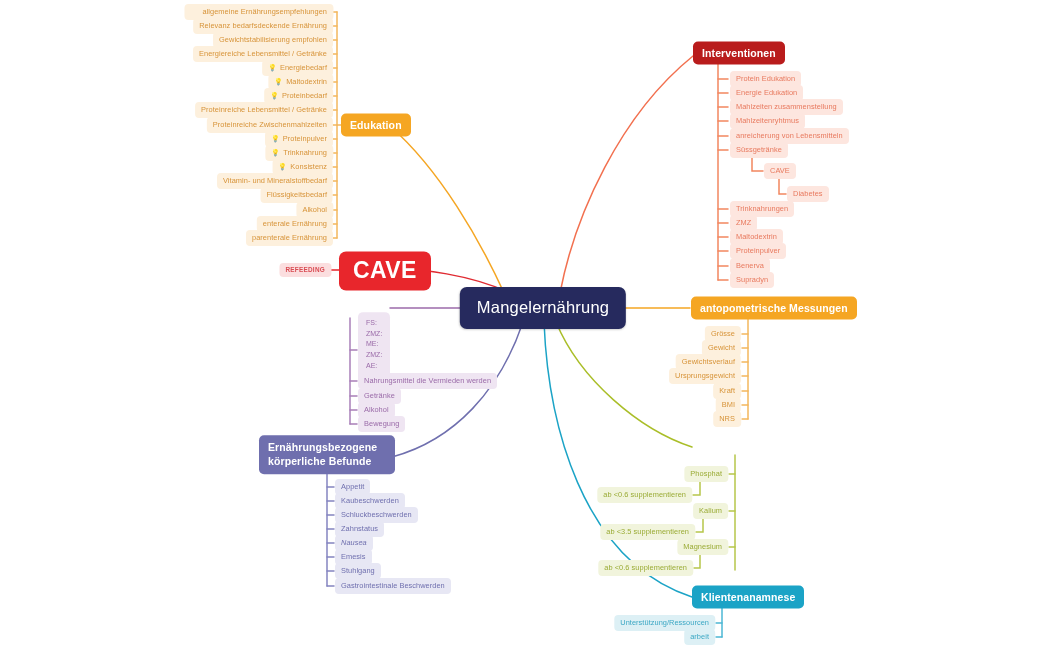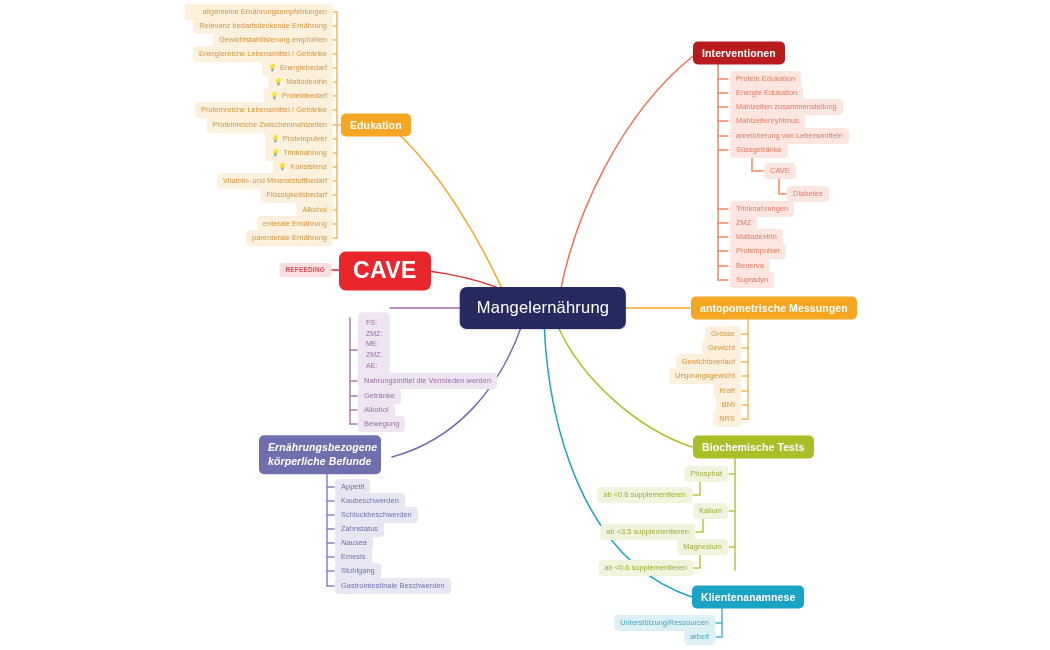--- a/index.html
+++ b/index.html
@@ -22,21 +22,21 @@
     box-shadow:0 1px 2px rgba(0,0,0,.18);
   }
 
   
   .l1{
     color:#ffffff;border-radius:5px;font-size:10.5px;font-weight:bold;
     padding:5px 9px 6px;transform:translate(0,-50%);
     letter-spacing:.1px;
   }
   .l1.rightanchor{transform:translate(-100%,-50%);}
-  .l1.wrap{white-space:normal;line-height:1.35;width:122px;font-style:italic;}
+  .l1.wrap{white-space:normal;line-height:1.35;width:136px;}
 
   
   .leaf{
     border-radius:4px;font-size:7.4px;padding:3.2px 6px 3.6px;
     transform:translate(0,-50%);letter-spacing:.05px;
   }
   .leaf.rightanchor{transform:translate(-100%,-50%);}
   .leaf .ic{display:inline-block;margin-right:3px;font-size:7px;opacity:.85;}
 
   
@@ -197,21 +197,20 @@
   <div class="node l1 b-orange" style="left:691px;top:308px;">antopometrische Messungen</div>
 
   <div class="node leaf t-orange rightanchor" style="left:741px;top:334px;">Grösse</div>
   <div class="node leaf t-orange rightanchor" style="left:741px;top:348px;">Gewicht</div>
   <div class="node leaf t-orange rightanchor" style="left:741px;top:362px;">Gewichtsverlauf</div>
   <div class="node leaf t-orange rightanchor" style="left:741px;top:376px;">Ursprungsgewicht</div>
   <div class="node leaf t-orange rightanchor" style="left:741px;top:391px;">Kraft</div>
   <div class="node leaf t-orange rightanchor" style="left:741px;top:405px;">BMI</div>
   <div class="node leaf t-orange rightanchor" style="left:741px;top:419px;">NRS</div>
 
-  <div class="node l1 b-olive" style="left:693px;top:447px;">Biochemische Tests</div>
 
   <div class="node leaf t-olive rightanchor" style="left:728px;top:474px;">Phosphat</div>
   <div class="node leaf t-olive rightanchor" style="left:692px;top:495px;">ab &lt;0.6 supplementieren</div>
 
   <div class="node leaf t-olive rightanchor" style="left:728px;top:511px;text-align:center;">Kalium</div>
   <div class="node leaf t-olive rightanchor" style="left:695px;top:532px;">ab &lt;3.5 supplementieren</div>
 
   <div class="node leaf t-olive rightanchor" style="left:728px;top:547px;">Magnesium</div>
   <div class="node leaf t-olive rightanchor" style="left:693px;top:568px;">ab &lt;0.6 supplementieren</div>
 

